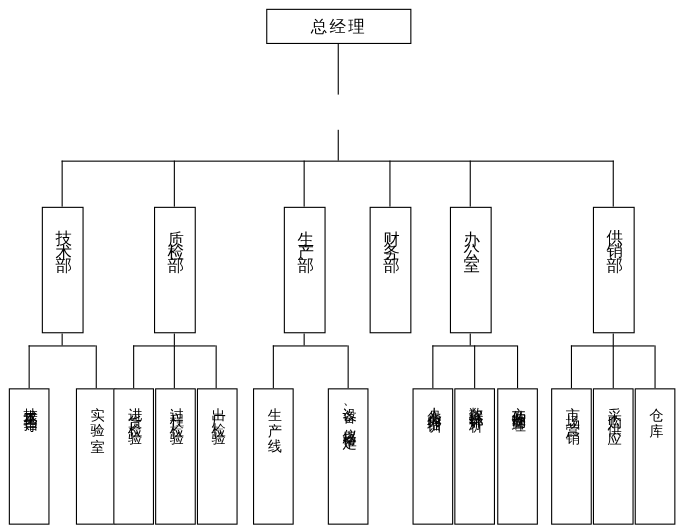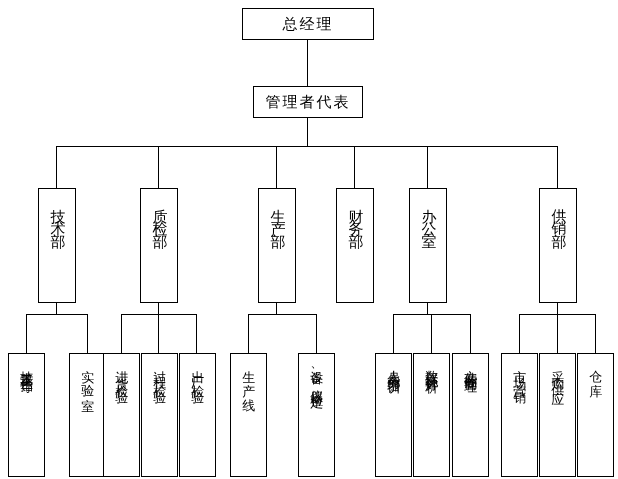--- a/index.html
+++ b/index.html
@@ -70,21 +70,20 @@
 </style>
 </head>
 <body>
 
 <div id="chart-root">
 
   <div class="node horiz" style="left:242px; top:8px; width:132px; height:32px;">总经理</div>
 
   <div class="line v" style="left:307px; top:40px; height:46px;"></div>
 
-  <div class="node horiz" style="left:253px; top:86px; width:110px; height:32px;">管理者代表</div>
 
   <div class="line v" style="left:307px; top:118px; height:28px;"></div>
 
   <div class="line h" style="left:56px; top:146px; width:502px;"></div>
 
   <div class="line v" style="left:56px; top:146px; height:42px;"></div>
   <div class="line v" style="left:158px; top:146px; height:42px;"></div>
   <div class="line v" style="left:276px; top:146px; height:42px;"></div>
   <div class="line v" style="left:354px; top:146px; height:42px;"></div>
   <div class="line v" style="left:427px; top:146px; height:42px;"></div>

